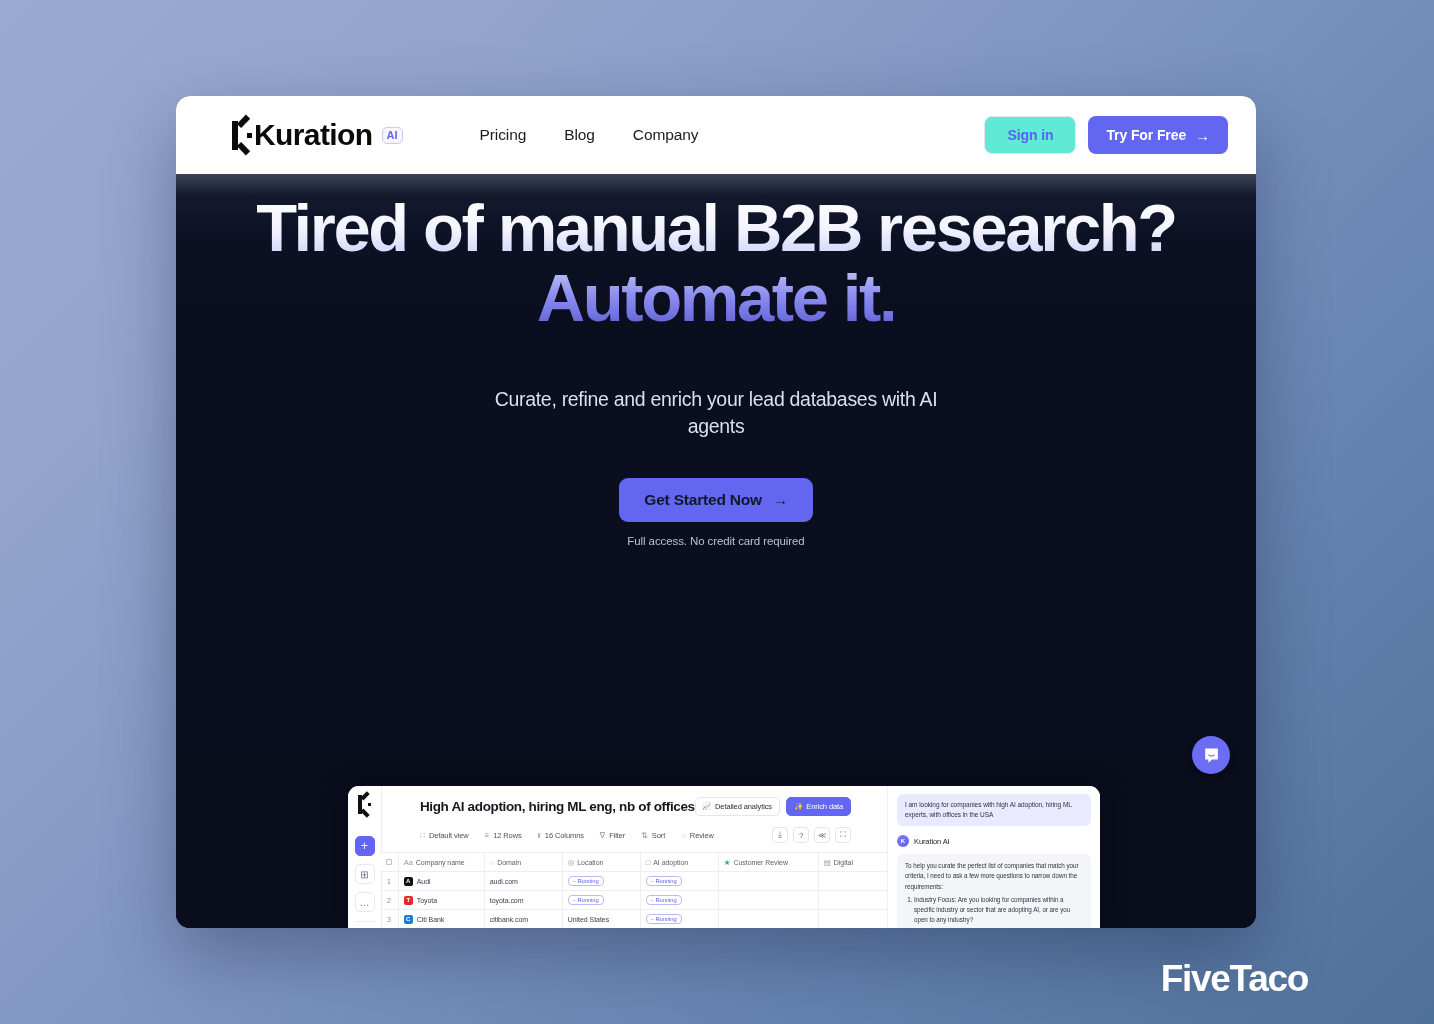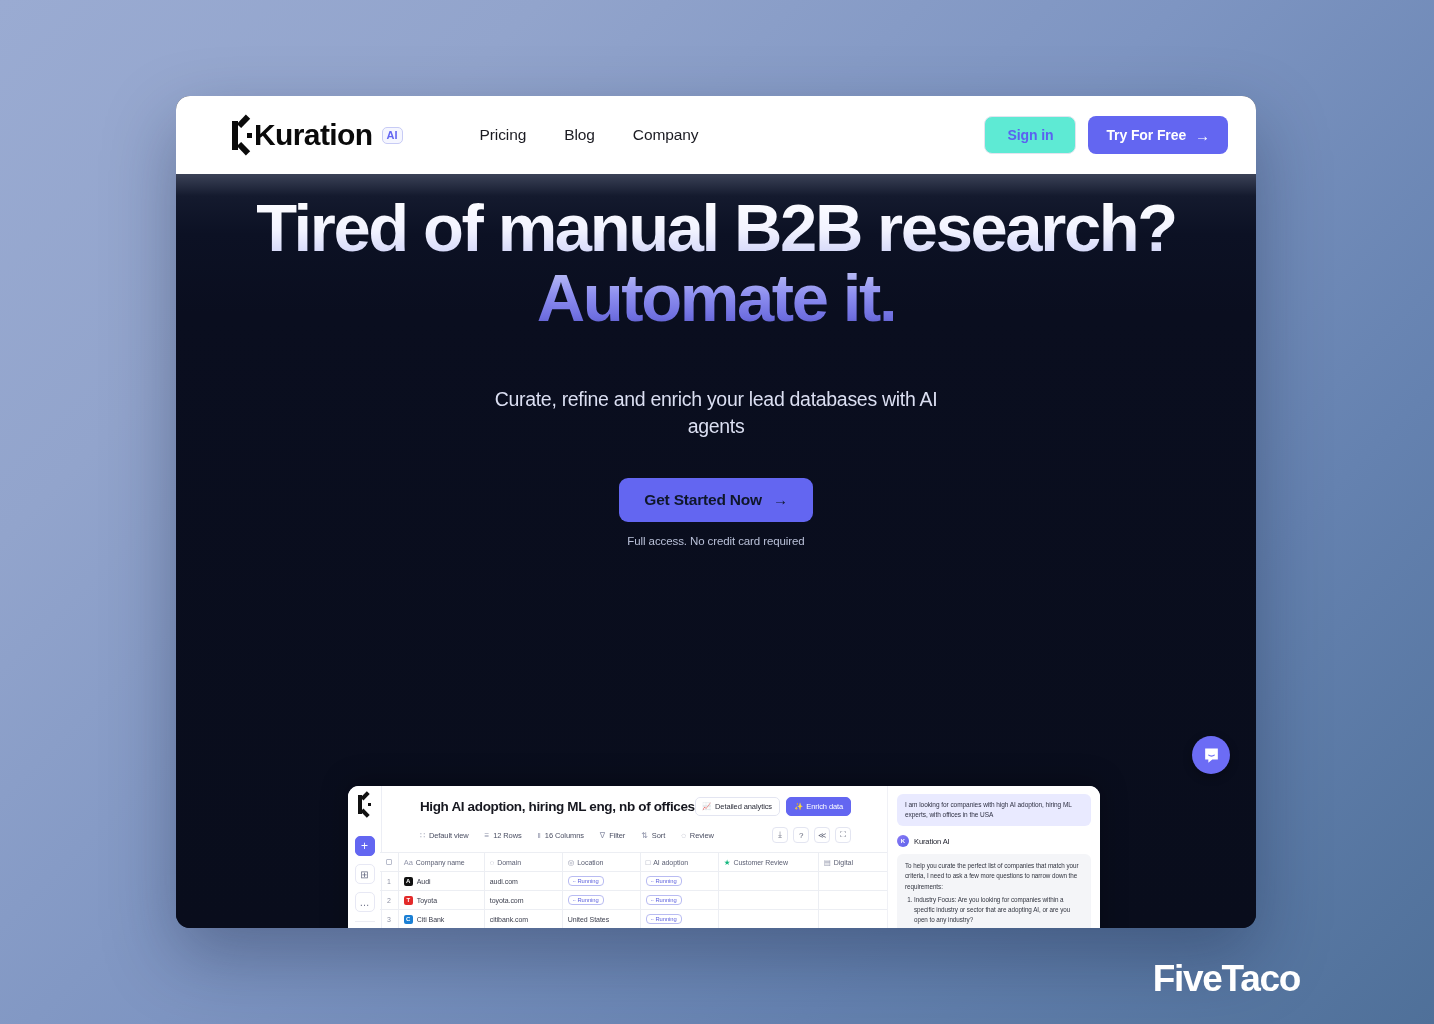--- a/index.html
+++ b/index.html
@@ -390,21 +390,21 @@
     border-radius: 50%;
     background: #6c6cf5;
     display: flex; align-items: center; justify-content: center;
     cursor: pointer;
     box-shadow: 0 3px 10px rgba(0,0,0,.3);
   }
 
   
   .watermark {
     position: absolute;
-    right: 134px;
+    right: 126px;
     bottom: 24px;
     font-size: 37px;
     font-weight: 700;
     color: #ffffff;
     letter-spacing: -1.3px;
   }
 </style>
 </head>
 <body>
 

